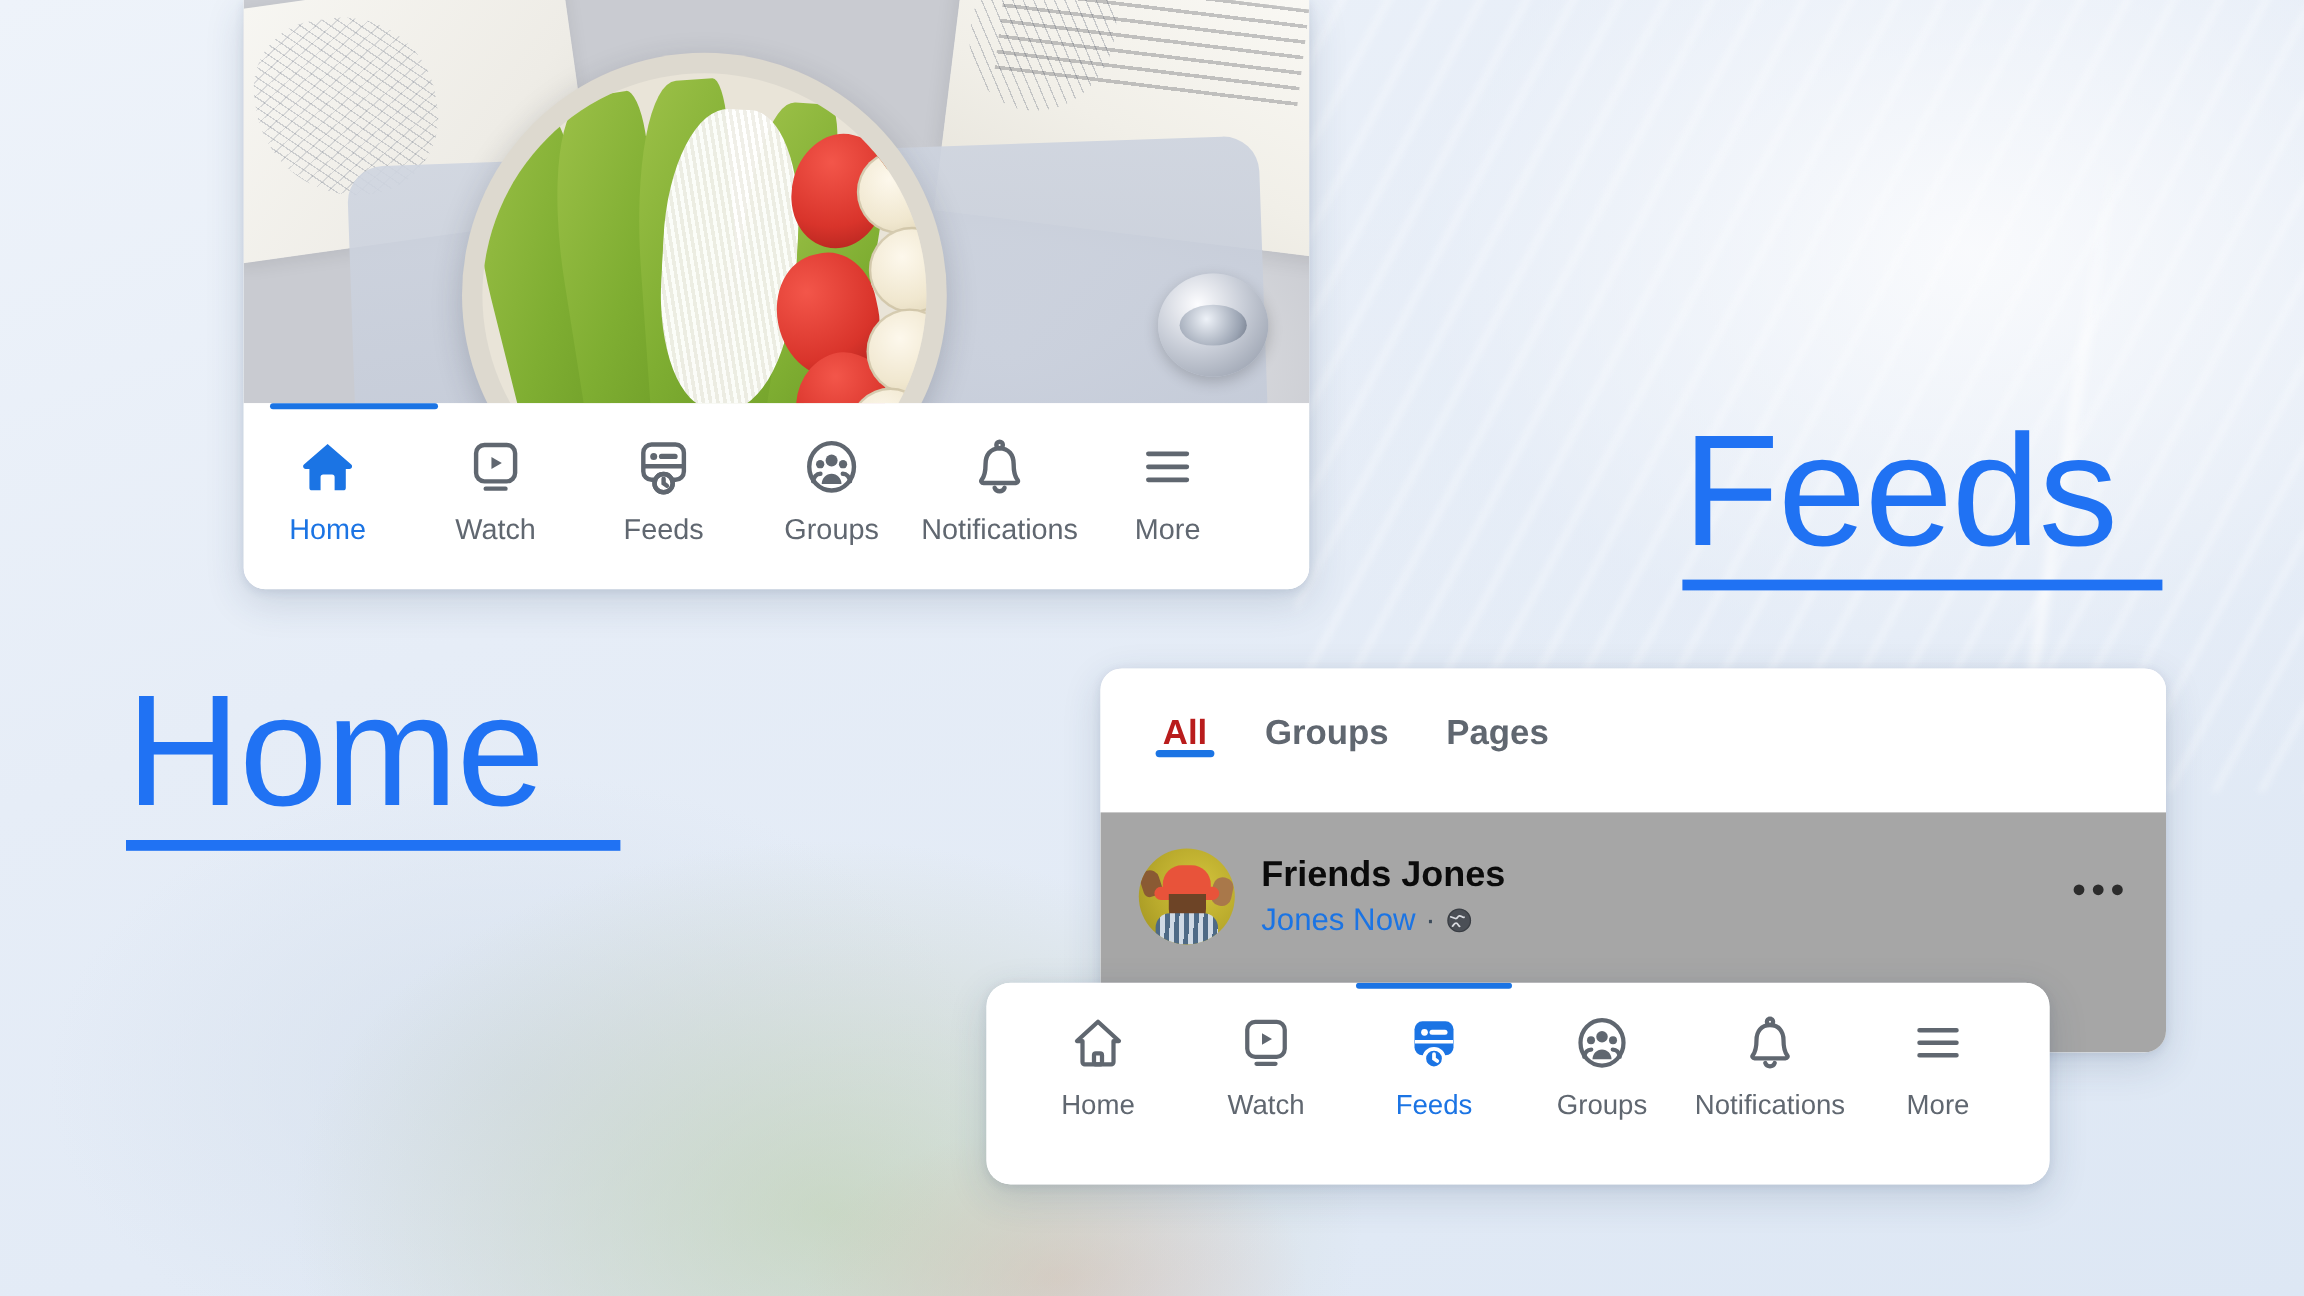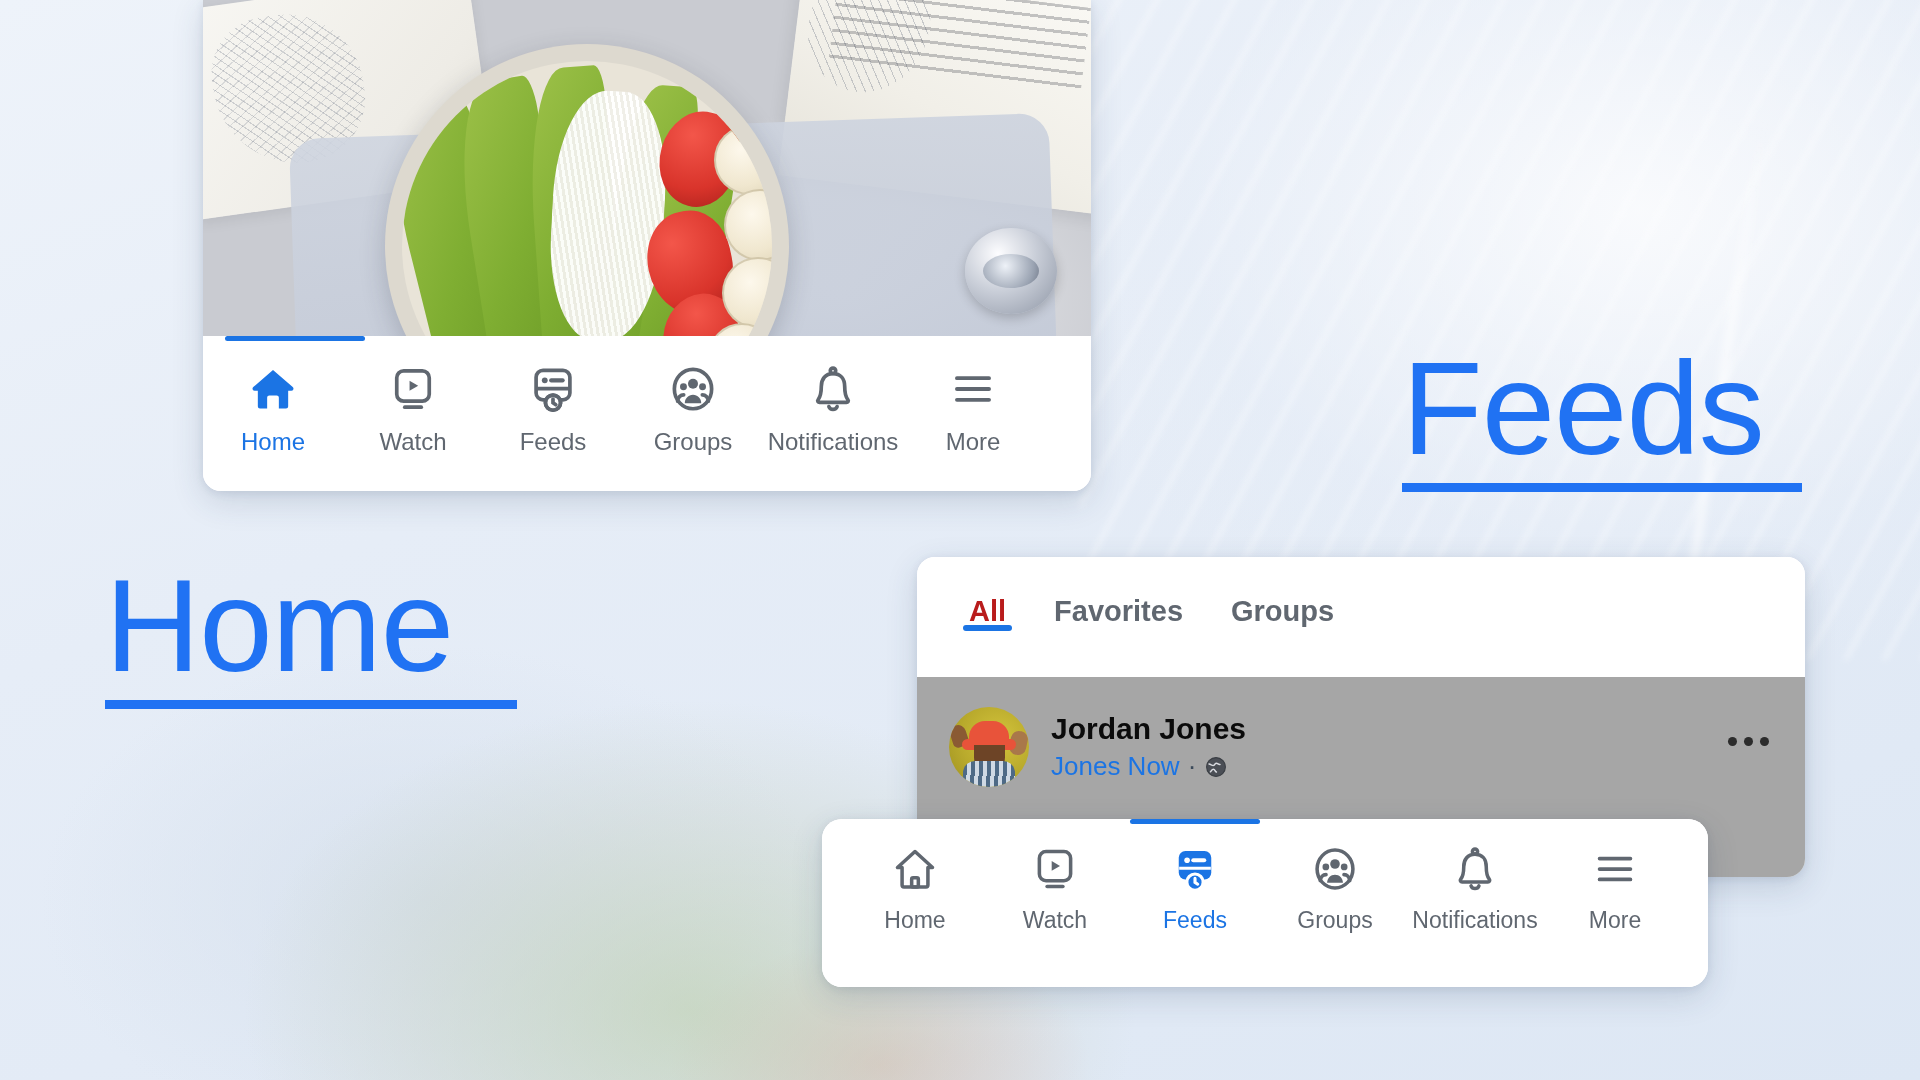--- a/index.html
+++ b/index.html
@@ -502,35 +502,35 @@
         </span>
         <span class="nav-label">More</span>
       </div>
     </div>
   </div>
 
   <div class="card" id="card-feed">
 
     <div class="tabs">
       <div class="tab active">All</div>
-      <div class="tab">Favorites</div>
       <div class="tab">Groups</div>
+      <div class="tab">Pages</div>
     </div>
 
     <div class="post">
       <div class="avatar">
         <div class="av-hand-l"></div>
         <div class="av-hand-r"></div>
         <div class="av-hat"></div>
         <div class="av-brim"></div>
         <div class="av-face"></div>
         <div class="av-body"></div>
       </div>
       <div class="post-meta">
-        <div class="post-name">Jordan Jones</div>
+        <div class="post-name">Friends Jones</div>
         <div class="post-sub">
           <span>Jones Now</span>
           <span class="dot-sep">·</span>
           <span class="globe-icon">
             <svg width="24" height="24" viewBox="0 0 24 24">
               <circle cx="12" cy="12" r="9.4" fill="#4b4f56"></circle>
               <path d="M5 9c2 .4 3.2 1.8 4.6 1.4 1.4-.4 1-2 2.6-2.2 1.6-.2 2.2 1.6 3.8 1.2M6.4 16.8c1.4-.8 1.2-2.6 3-2.6 1.8 0 1.4 2.4 3 2.8" stroke="#d9dbe0" stroke-width="1.5" fill="none" stroke-linecap="round"></path>
               <circle cx="12" cy="12" r="9.4" fill="none" stroke="#3a3e44" stroke-width="1.1"></circle>
             </svg>
           </span>

